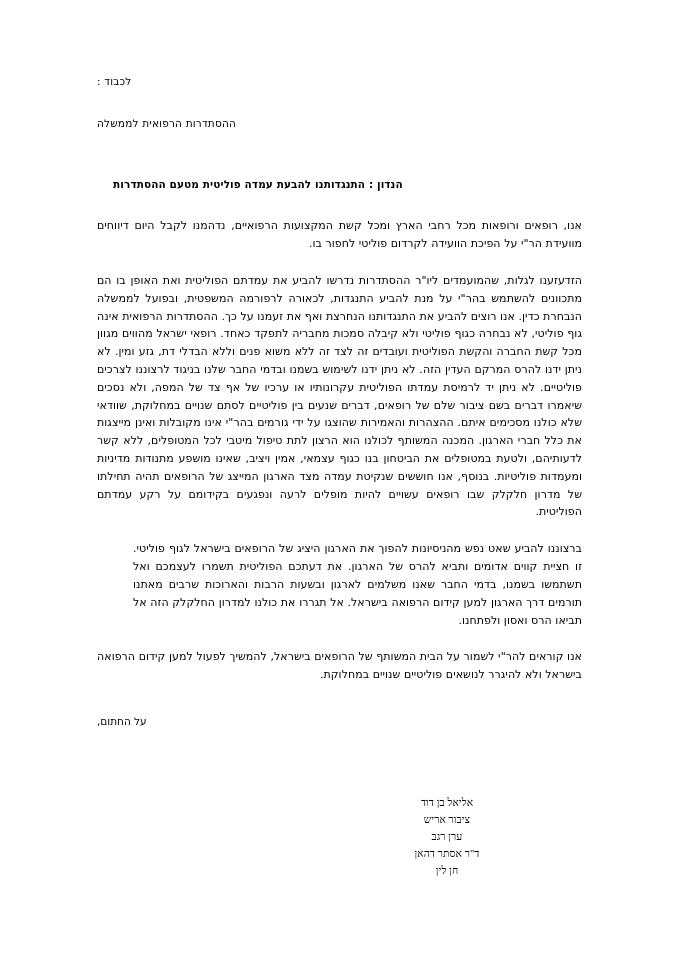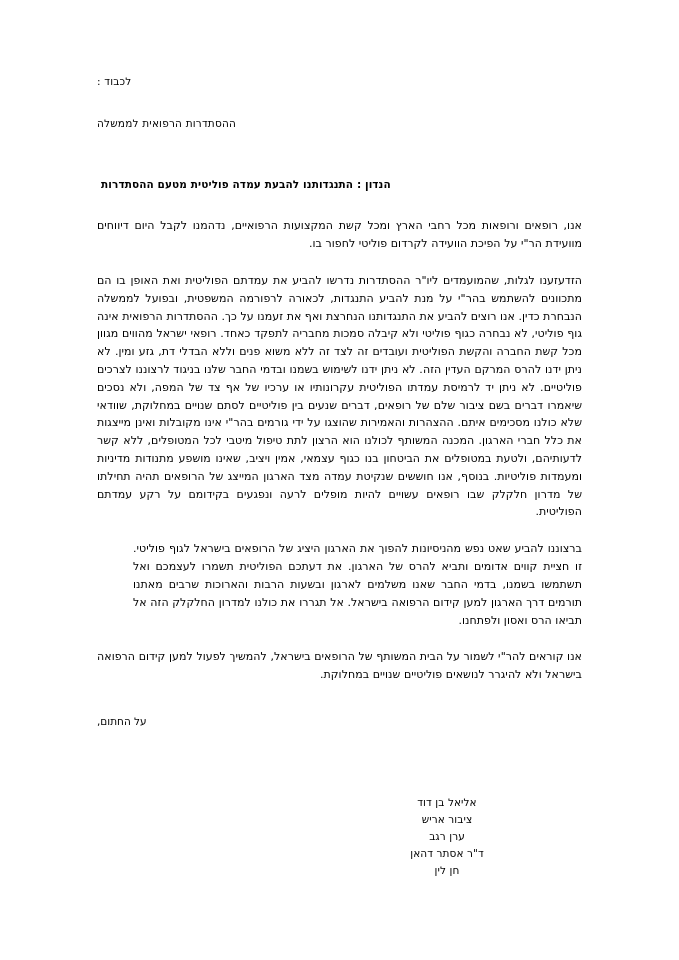--- a/index.html
+++ b/index.html
@@ -36,21 +36,21 @@
     margin: 0 0 26px 0;
   }
   .line-recipient {
     text-align: left;
     font-size: 10.5px;
     line-height: 1.5;
     letter-spacing: 0.2px;
     margin: 0;
   }
   .subject-line {
-    margin: 45px 0 0 4px;
+    margin: 45px 0 0 16px;
     text-align: left;
     font-size: 10.5px;
     font-weight: bold;
     line-height: 1.5;
     letter-spacing: 0.1px;
   }
   .body-paragraph {
     margin: 0;
     font-size: 11px;
     line-height: 1.62;
@@ -68,20 +68,21 @@
     font-size: 10.5px;
     line-height: 1.5;
   }
   .signature-block {
     position: absolute;
     top: 794px;
     right: 0;
     left: 0;
     text-align: center;
     direction: rtl;
+    font-family: Liberation Serif, serif;
   }
   .signer-name {
     font-size: 10.5px;
     line-height: 1.62;
     margin: 0;
     letter-spacing: 0.1px;
     text-align: center;
   }
   .signature-inner {
     display: inline-block;

